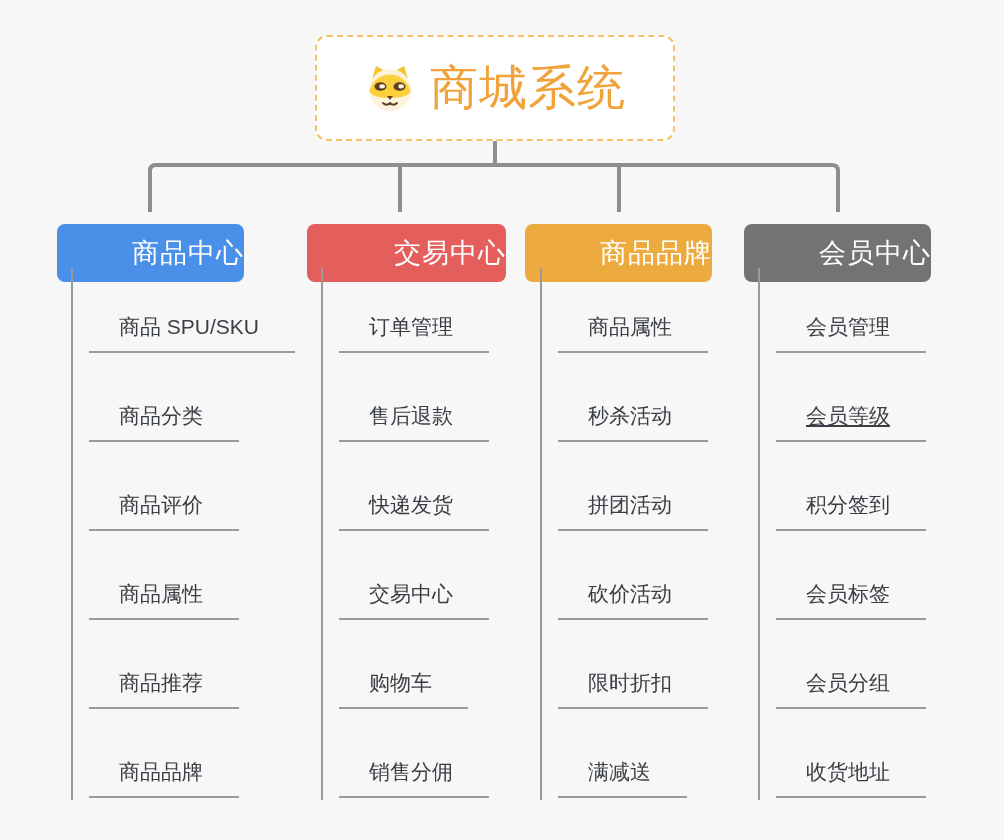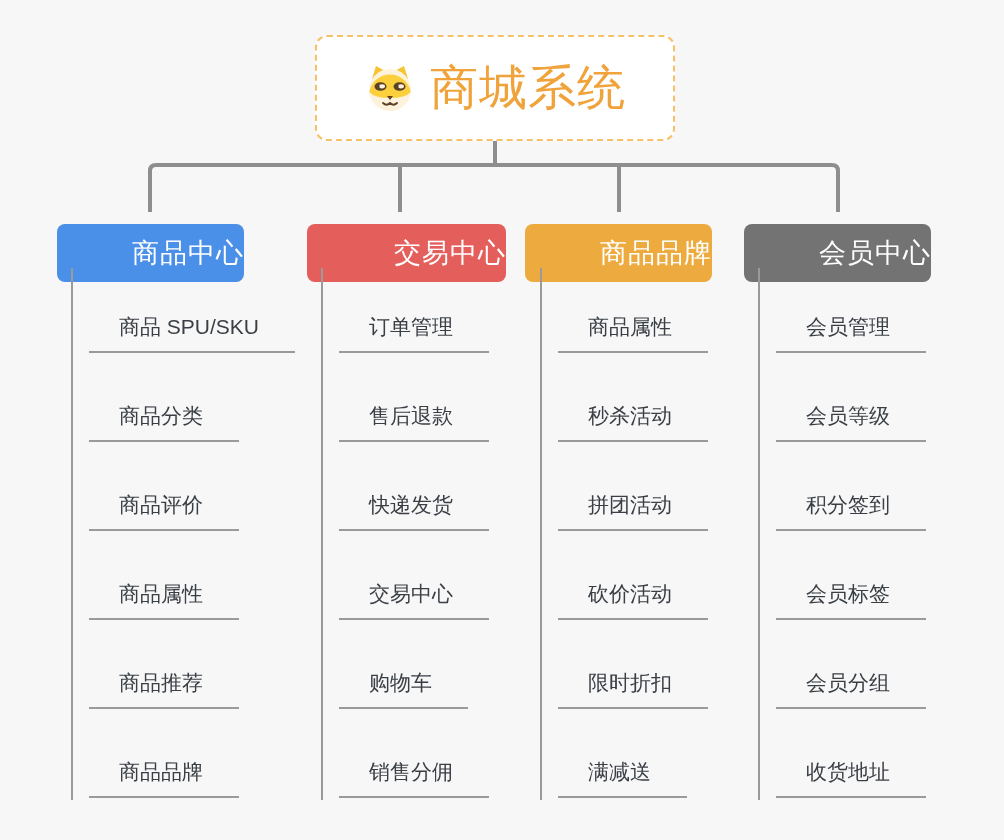--- a/index.html
+++ b/index.html
@@ -104,19 +104,19 @@
       <div class="child" style="top: 223px;">拼团活动</div>
       <div class="child" style="top: 312px;">砍价活动</div>
       <div class="child" style="top: 401px;">限时折扣</div>
       <div class="child" style="top: 490px;">满减送</div>
     </div>
     <div class="branch-box" style="left: 744px; background: #737373;">
       <span>会员中心</span>
     </div>
     <div class="child-col" style="left: 758px;">
       <div class="child" style="top: 45px;">会员管理</div>
-      <div class="child" style="top: 134px;">会员等级</div>
+      <div class="child" style="top: 134px; text-decoration: underline;">会员等级</div>
       <div class="child" style="top: 223px;">积分签到</div>
       <div class="child" style="top: 312px;">会员标签</div>
       <div class="child" style="top: 401px;">会员分组</div>
       <div class="child" style="top: 490px;">收货地址</div>
     </div>
   </div>
 
 </body></html>

